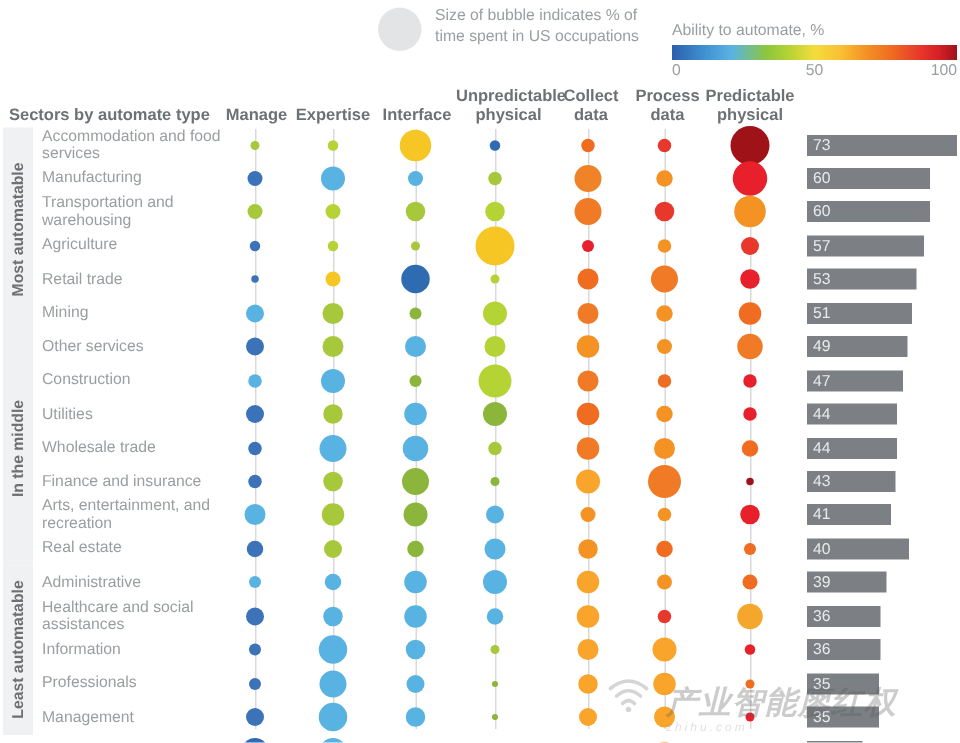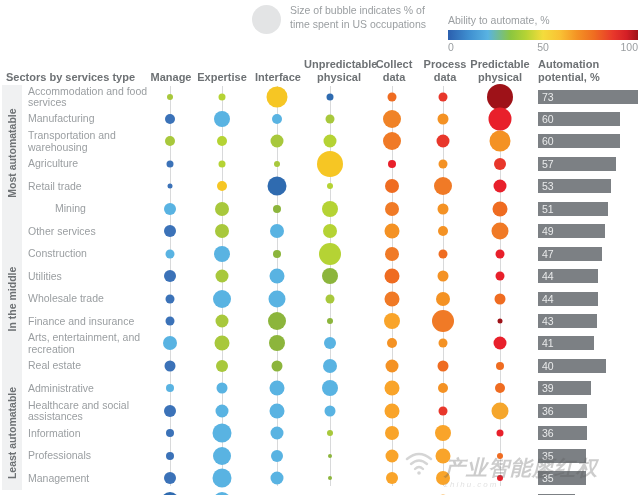--- a/index.html
+++ b/index.html
@@ -131,49 +131,48 @@
     <div class="legend-scale-title">Ability to automate, %</div>
     <div class="scale-bar"></div>
     <div class="scale-ticks">
       <span class="t0">0</span>
       <span class="t50">50</span>
       <span class="t100">100</span>
     </div>
   </div>
 
   <div class="col-headers">
-    <div class="hdr left" style="left:6px; width:145px;">Sectors by services type</div>
+    <div class="hdr left" style="left:6px; width:145px;">Sectors by automate type</div>
     <div class="hdr" style="left:150px; width:42px;">Manage</div>
     <div class="hdr" style="left:194px; width:56px;">Expertise</div>
     <div class="hdr" style="left:252px; width:52px;">Interface</div>
     <div class="hdr" style="left:304px; width:70px;">Unpredictable physical</div>
     <div class="hdr" style="left:373px; width:42px;">Collect data</div>
     <div class="hdr" style="left:422px; width:46px;">Process data</div>
     <div class="hdr" style="left:466px; width:68px;">Predictable physical</div>
-    <div class="hdr left" style="left:538px; width:68px;">Automation potential, %</div>
   </div>
 
   <div id="groups">
       <div class="group-band" style="top: 85px; height: 135.25px;">
         <span>Most automatable</span>
       </div>
       <div class="group-band" style="top: 219.7px; height: 157.7px;">
         <span>In the middle</span>
       </div>
       <div class="group-band" style="top: 376.85px; height: 112.8px;">
         <span>Least automatable</span>
       </div>
     </div>
   <div id="labels">
       <div class="sector-label" style="top: 85.5px;">Accommodation and food services</div>
       <div class="sector-label" style="top: 113.45px;">Manufacturing</div>
       <div class="sector-label" style="top: 130.4px;">Transportation and warehousing</div>
       <div class="sector-label" style="top: 158.35px;">Agriculture</div>
       <div class="sector-label" style="top: 180.8px;">Retail trade</div>
-      <div class="sector-label" style="top: 203.25px; margin-left: 27px;">Mining</div>
+      <div class="sector-label" style="top: 203.25px;">Mining</div>
       <div class="sector-label" style="top: 225.7px;">Other services</div>
       <div class="sector-label" style="top: 248.15px;">Construction</div>
       <div class="sector-label" style="top: 270.6px;">Utilities</div>
       <div class="sector-label" style="top: 293.05px;">Wholesale trade</div>
       <div class="sector-label" style="top: 315.5px;">Finance and insurance</div>
       <div class="sector-label" style="top: 332.45px;">Arts, entertainment, and recreation</div>
       <div class="sector-label" style="top: 360.4px;">Real estate</div>
       <div class="sector-label" style="top: 382.85px;">Administrative</div>
       <div class="sector-label" style="top: 399.8px;">Healthcare and social assistances</div>
       <div class="sector-label" style="top: 427.75px;">Information</div>

